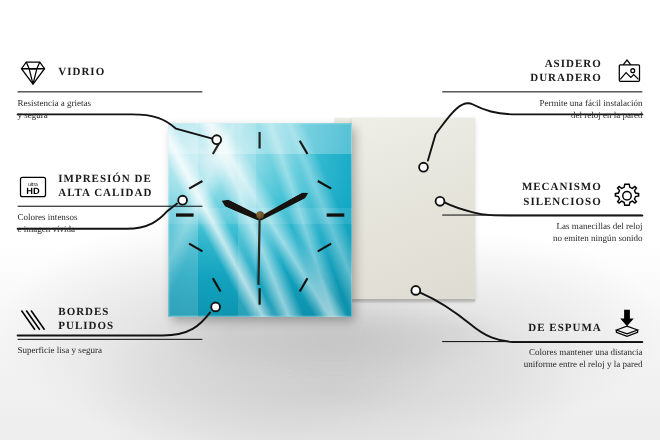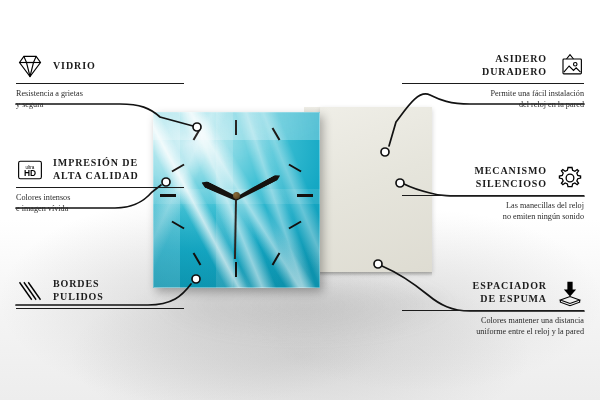--- a/index.html
+++ b/index.html
@@ -260,20 +260,23 @@
             <path d="M9 6 L23 26"></path>
             <path d="M14 6 L28 26"></path>
         </svg>
       </span>
       <span class="co-title">
         <span>BORDES</span><br>
         <span>PULIDOS</span>
       </span>
     </div>
     <div class="co-rule"></div>
+    <div class="co-desc">
+      <span>Superficie lisa y segura</span>
+    </div>
   </div>
 
   <div class="callout right" id="co-hanger">
     <div class="co-head">
       <span class="co-title">
         <span>ASIDERO</span><br>
         <span>DURADERO</span>
       </span>
       <span class="co-icon">
         <svg viewBox="0 0 32 32" fill="none" stroke="currentColor" stroke-width="1.3">
@@ -307,21 +310,21 @@
     <div class="co-rule"></div>
     <div class="co-desc">
       <span>Las manecillas del reloj</span><br>
       <span>no emiten ningún sonido</span>
     </div>
   </div>
 
   <div class="callout right" id="co-foam">
     <div class="co-head">
       <span class="co-title">
-        <span>ESPACIADOR</span><br>
+        <br>
         <span>DE ESPUMA</span>
       </span>
       <span class="co-icon">
         <svg viewBox="0 0 32 32" fill="none" stroke="currentColor" stroke-width="1.3">
           <path d="M13 3 h6 v9 h4 l-7 8 -7-8 h4 z" fill="currentColor" stroke="none"></path>
           <path d="M5 24 l11-4 11 4 -11 4 z"></path>
           <path d="M5 24 v2.5 l11 4 11-4 V24"></path>
         </svg>
       </span>
     </div>

